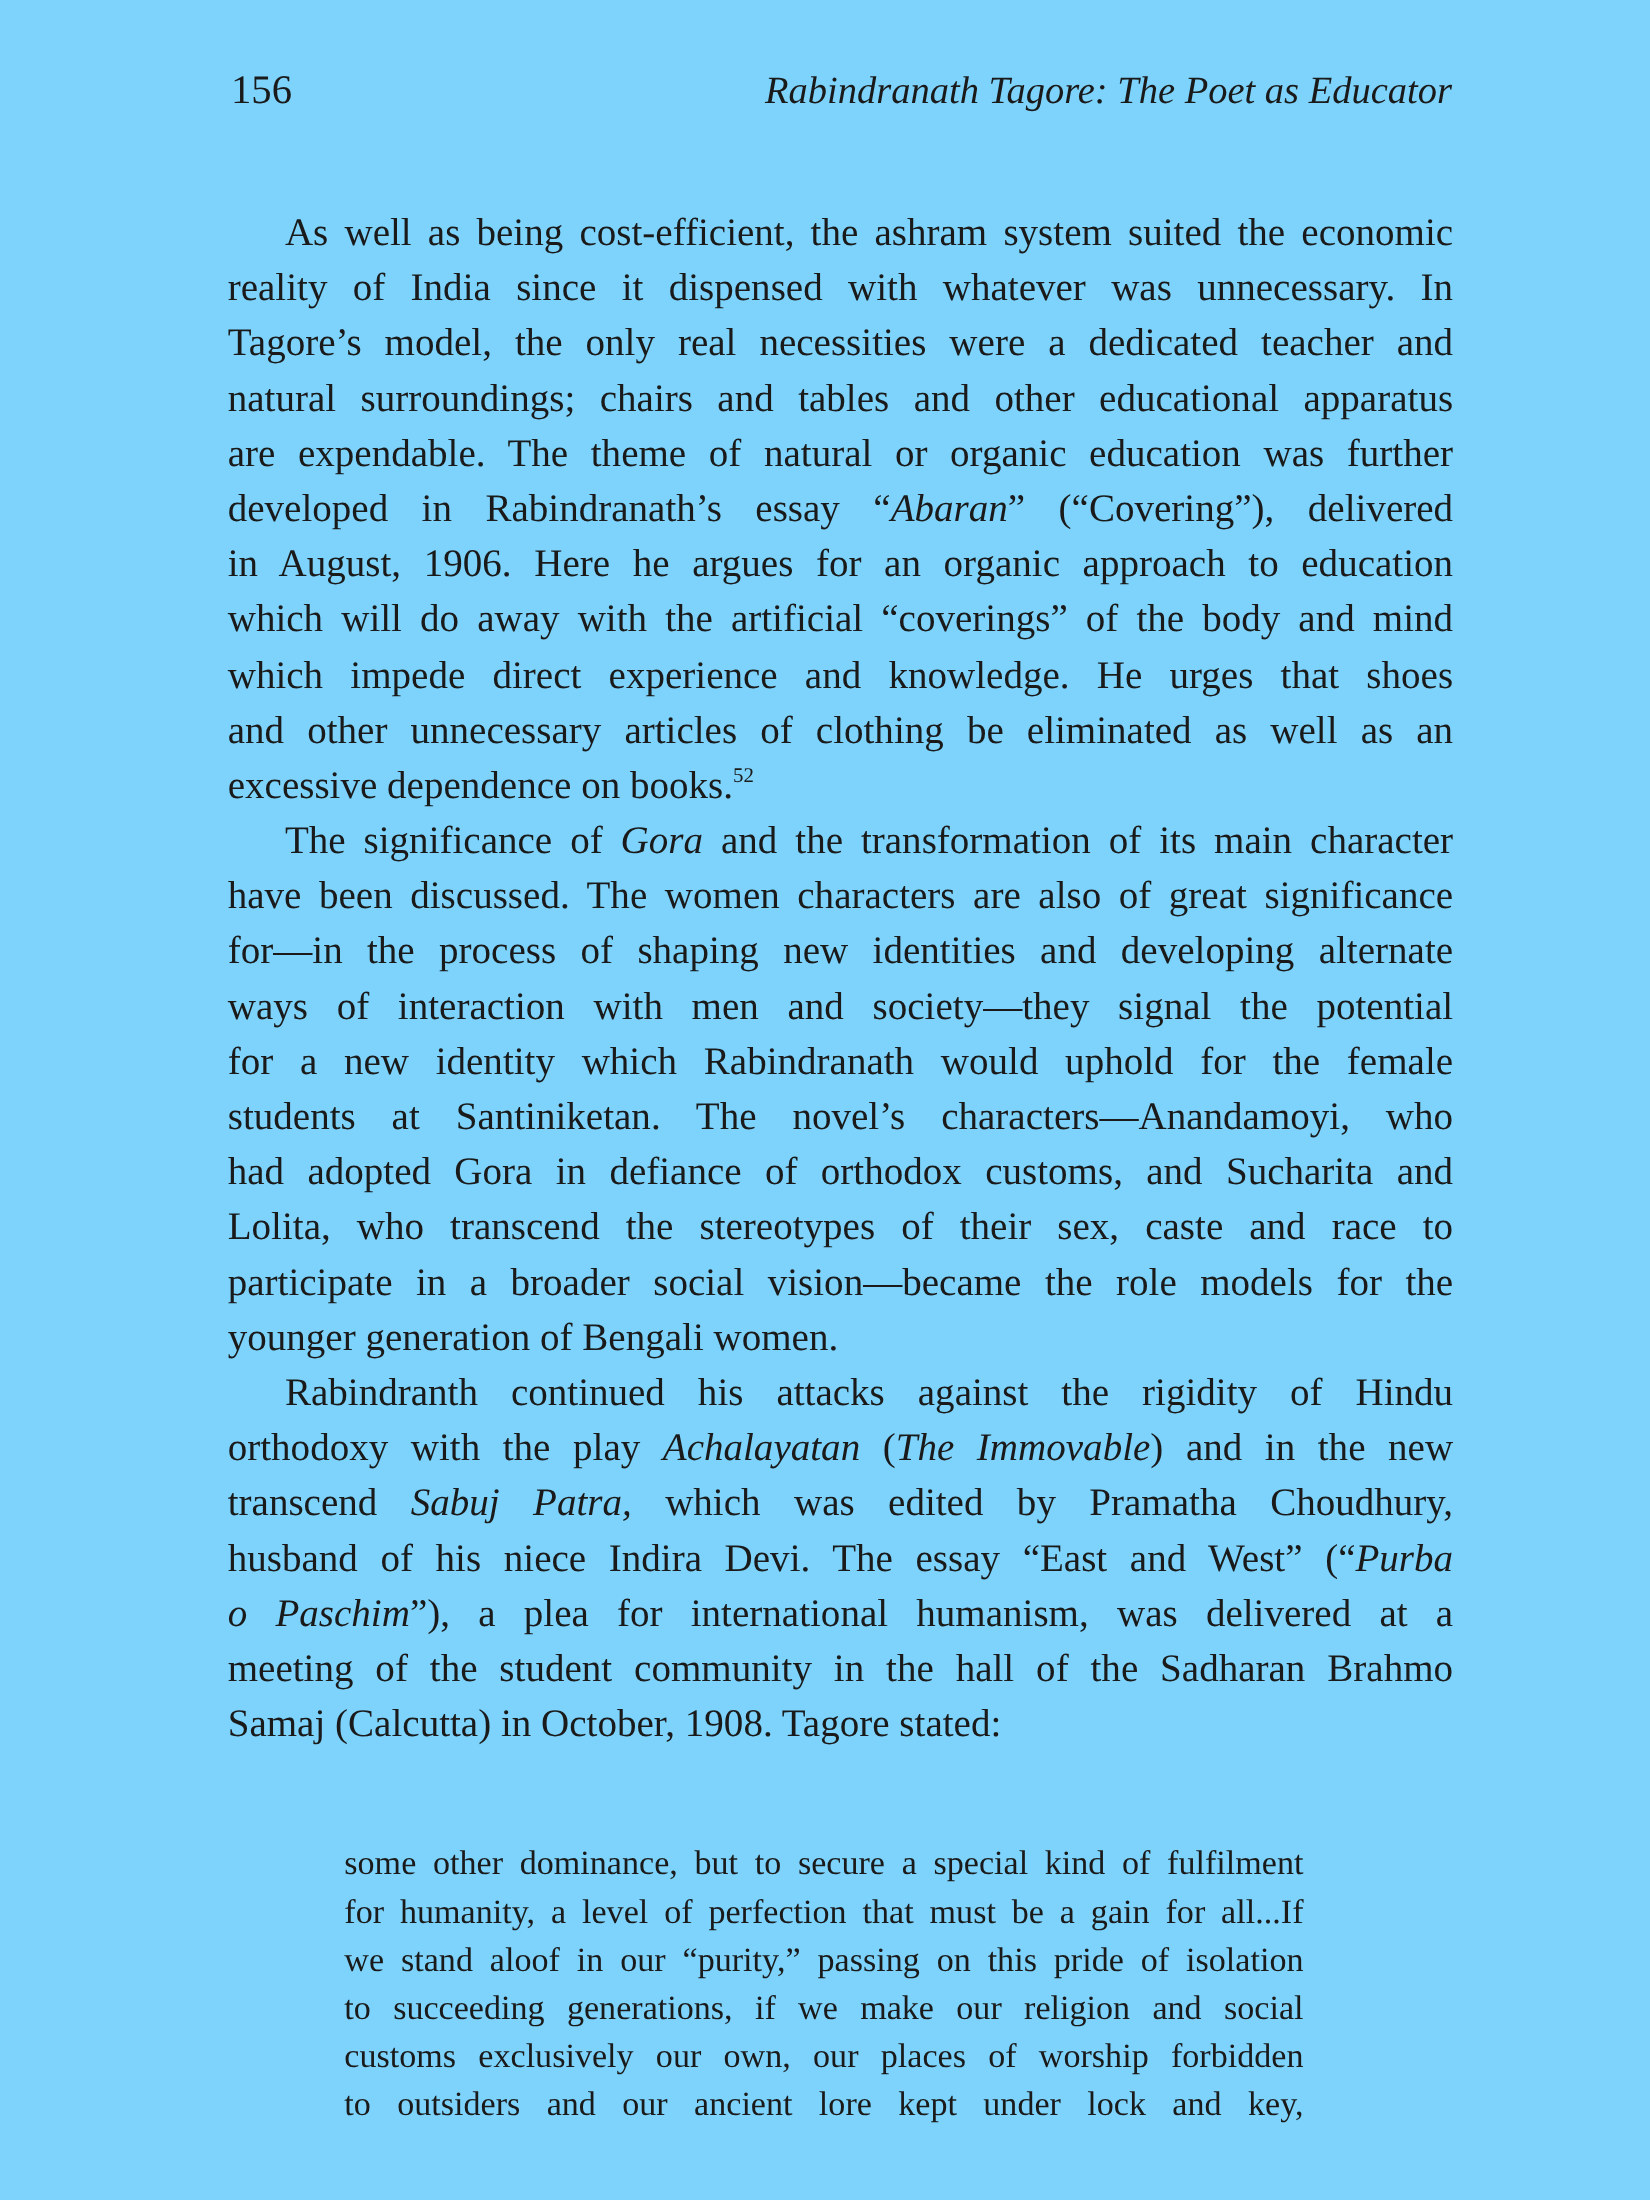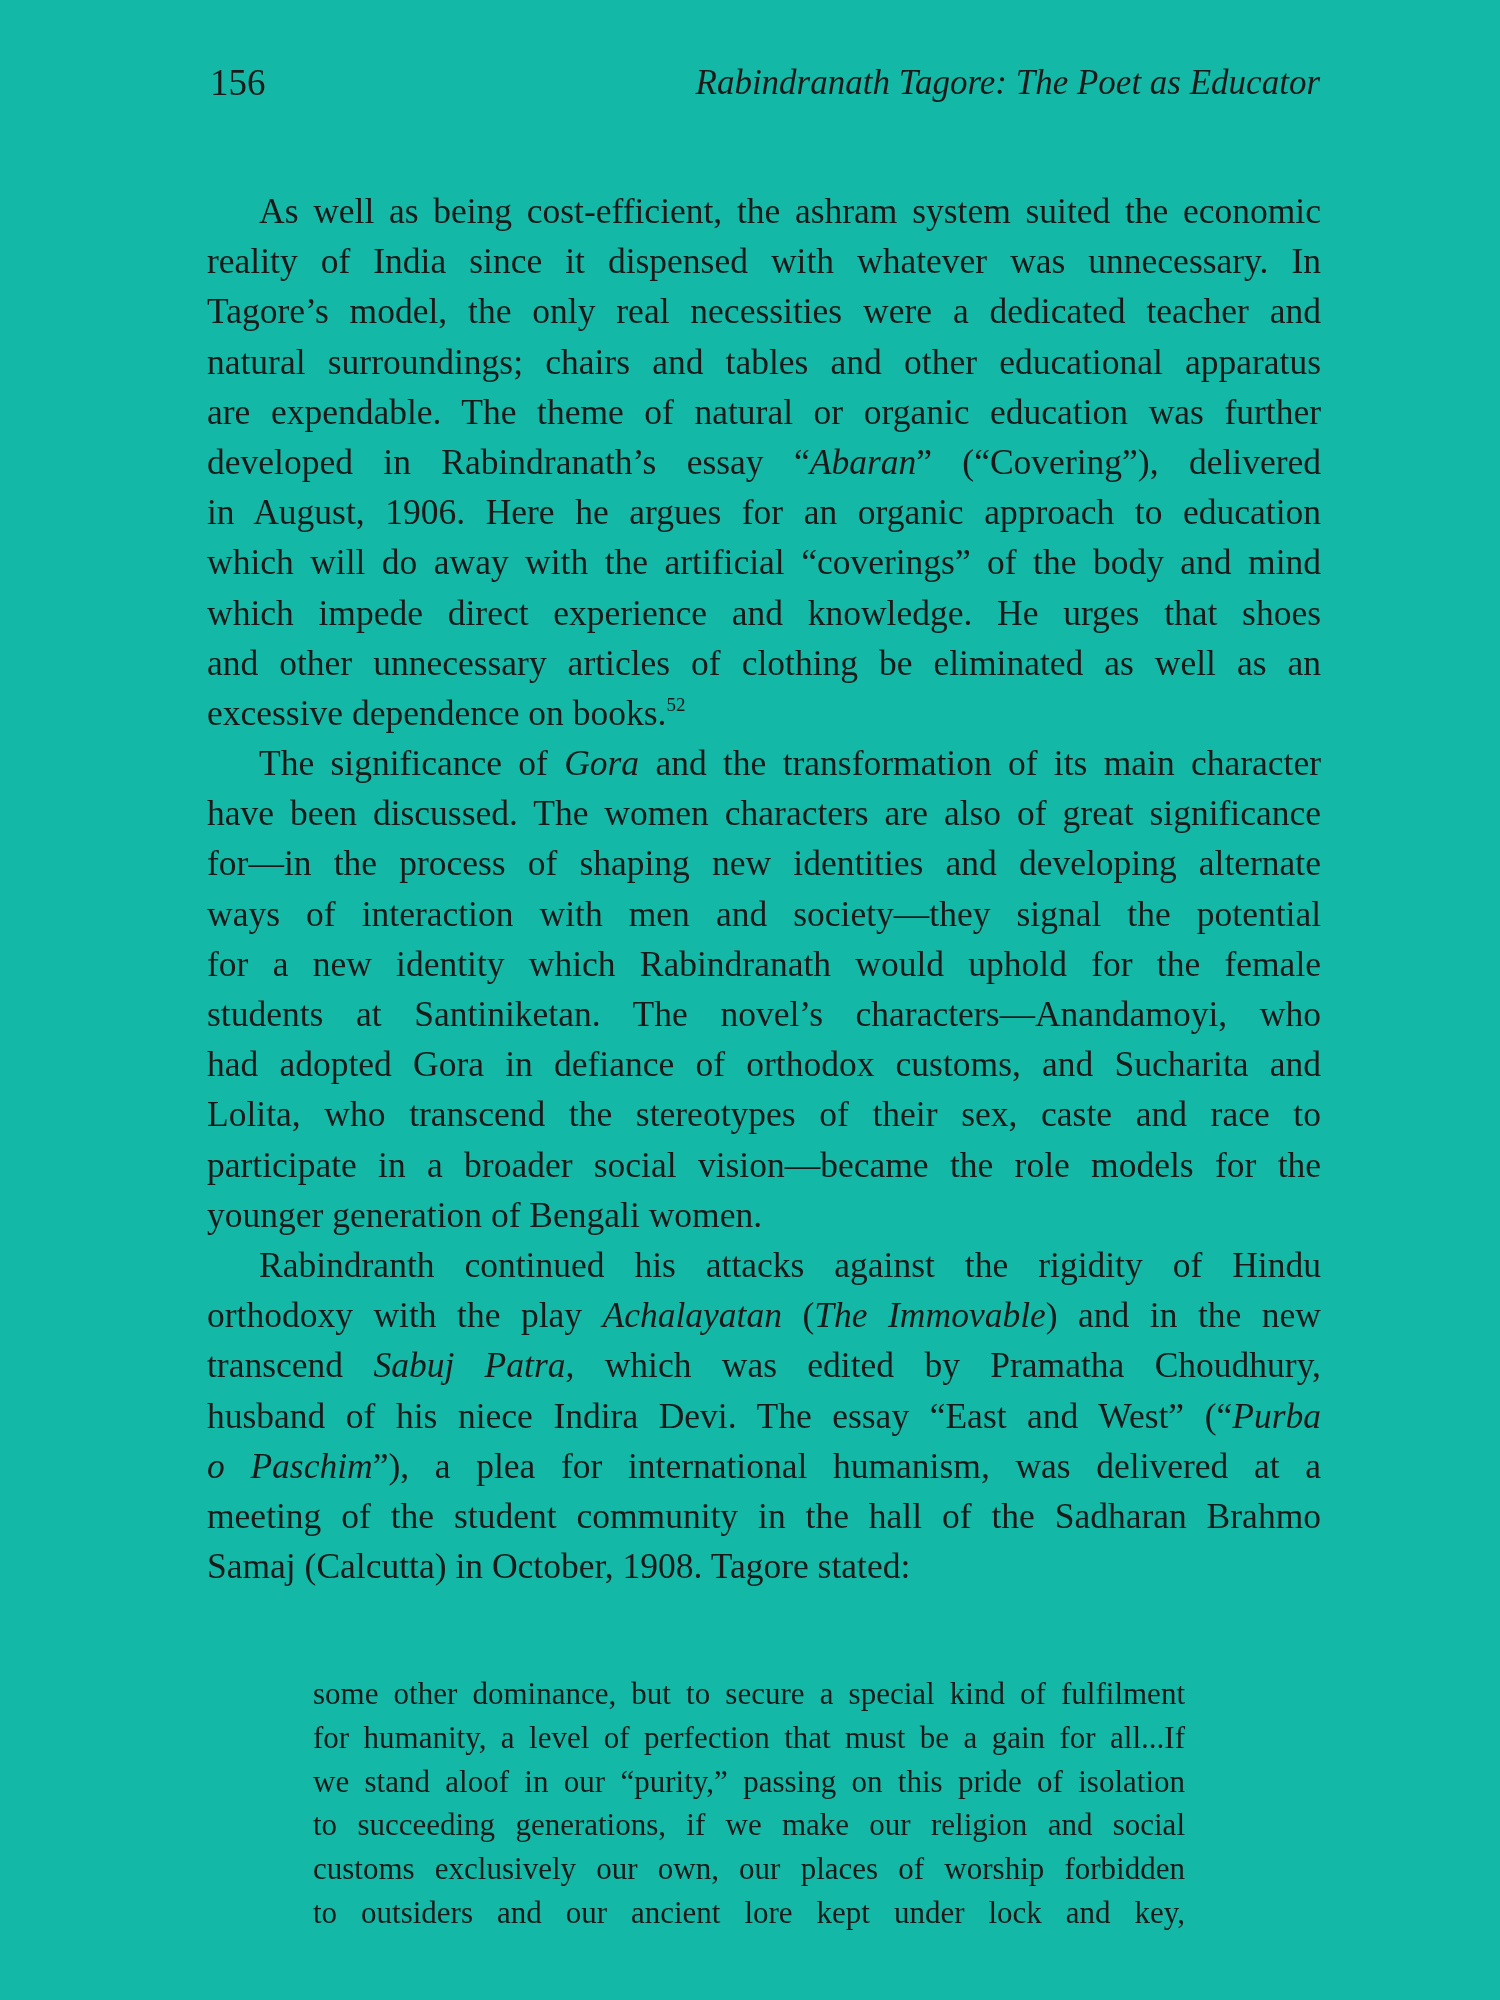--- a/index.html
+++ b/index.html
@@ -1,17 +1,17 @@
 <!DOCTYPE html>
 <html><head>
 <meta charset="utf-8">
 <style>
   html, body { margin: 0; padding: 0; background: #ffffff; }
   body { width: 1500px; height: 2000px; position: relative; overflow: hidden; color: #1a1a1a; font-family: "Liberation Serif", "DejaVu Serif", serif; }
-  .page { position: absolute; left: 0; top: 0; width: 1500px; height: 2000px; background: #14b8a6; }
+  .page { position: absolute; left: 0; top: 0; width: 1500px; height: 2000px; background: #7dd3fc; }
   .running-head { position: absolute; top: 58px; left: 210px; width: 1110px; height: 50px; }
   .page-number { position: absolute; left: 0; top: 0; font-size: 37px; line-height: 50px; }
   .running-title { position: absolute; right: 0; top: 0; font-size: 35px; line-height: 50px; font-style: italic; white-space: nowrap; margin-left: 36px; }
   .body-text { position: absolute; left: 207px; width: 1114px; top: 186px; }
   .line { display: block; font-size: 35.5px; line-height: 50.2px; height: 50.2px; text-align: justify; text-align-last: justify; white-space: nowrap; }
   .line.last { text-align-last: left; }
   .line.indent { padding-left: 52px; }
   .line span { white-space: normal; }
   .quote { position: absolute; left: 313px; width: 872px; top: 1672px; }
   .quote .line { font-size: 31px; line-height: 43.8px; height: 43.8px; }

